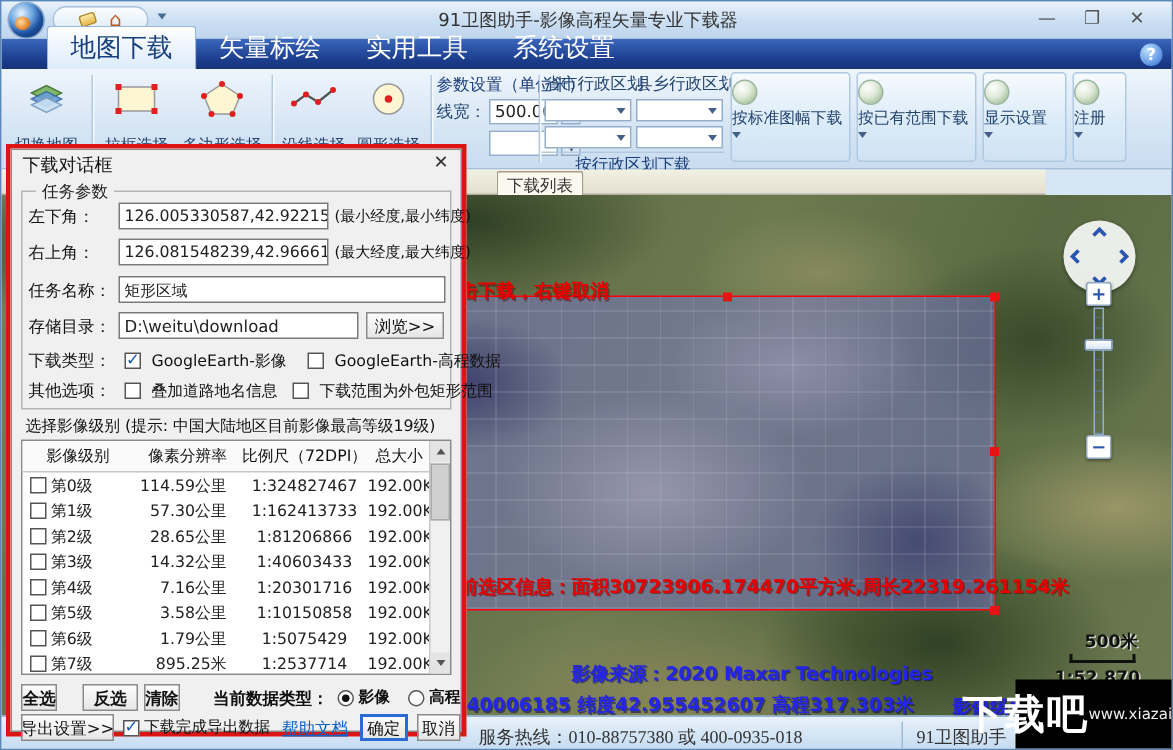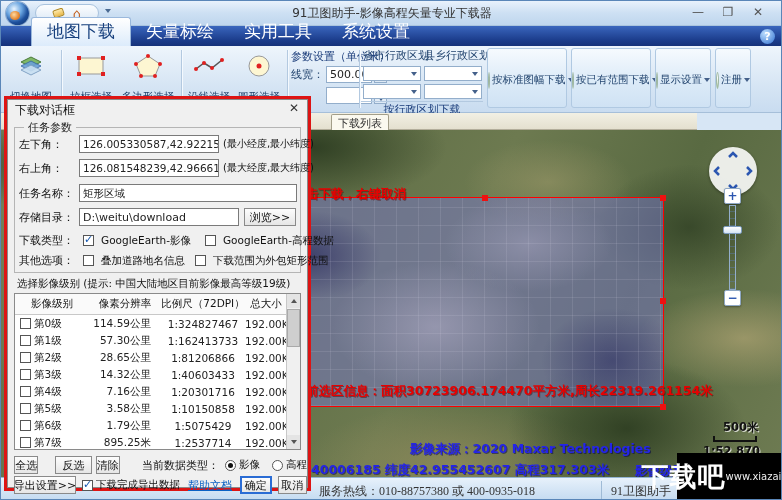--- a/index.html
+++ b/index.html
@@ -45,21 +45,21 @@
   .spin { width:13px; height:17px; border:1px solid #93aecb; background:linear-gradient(#fefefe,#dce8f4); display:flex; flex-direction:column; align-items:center; justify-content:space-evenly; }
   .tri-up { width:0; height:0; border-left:3px solid transparent; border-right:3px solid transparent; border-bottom:4px solid #44608a; }
   .tri-down { width:0; height:0; border-left:3px solid transparent; border-right:3px solid transparent; border-top:4px solid #44608a; }
   .ag-col { position:absolute; top:2px; width:58px; }
   .ag-label { font-size:11px; color:#23456f; text-align:center; white-space:nowrap; }
   .ag-select { margin-top:3px; height:15px; border:1px solid #93aecb; background:#fff; position:relative; }
   .ag-select .tri-down { position:absolute; right:3px; top:5px; }
   .ag-caption { position:absolute; left:0; right:0; top:55px; text-align:center; font-size:11px; color:#1a3c7a;
     border-top:1px solid #b3c9e0; background:linear-gradient(#dcea f7,#cfe0f1); }
   .big-btn { position:absolute; top:2px; height:60px; border:1px solid #b0c9e2; border-radius:3px;
-    background:linear-gradient(#f6fafe,#dcebf8 55%,#cfe2f4); display:flex; align-items:center; justify-content:flex-start; padding-top:4px; gap:2px; }
+    background:linear-gradient(#f6fafe,#dcebf8 55%,#cfe2f4); display:flex; flex-direction:column; align-items:flex-start; justify-content:flex-start; padding-top:4px; gap:2px; }
   .sphere-icon { width:17px; height:17px; border-radius:50%; border:1px solid #9db6a0;
     background:radial-gradient(circle at 35% 30%, #ffffff, #dfe9d8 45%, #a8c49e 80%); }
   .bb-label { font-size:10.5px; color:#23456f; white-space:nowrap; }
   .bb-caret { width:0; height:0; border-left:3px solid transparent; border-right:3px solid transparent; border-top:4px solid #44608a; }
 
   
   .mapstrip { position:absolute; left:0; top:112px; width:696px; height:17px;
     background:linear-gradient(#f2f0e4,#e4e0cf); border-bottom:1px solid #b3ae9b; }
   .map-tab { position:absolute; left:330px; top:1px; height:16px; padding:1px 6px; font-size:11px; color:#333;
     background:#fbf9ef; border:1px solid #a39e89; border-bottom:none; border-radius:2px 2px 0 0; }
@@ -84,21 +84,21 @@
       radial-gradient(140px 80px at 68% 22%, rgba(182,178,206,.4), transparent 60%),
       radial-gradient(160px 100px at 46% 62%, rgba(192,186,212,.45), transparent 65%),
       radial-gradient(110px 80px at 88% 78%, rgba(28,28,88,.45), transparent 65%),
       rgba(118,118,200,.52); }
   .handle { position:absolute; width:6px; height:6px; background:#ee1111; }
   .h-tm { left:57%; top:-3px; } .h-tr { right:-3px; top:-3px; } .h-rm { right:-3px; top:48%; } .h-br { right:-3px; bottom:-4px; }
   .map-red { position:absolute; color:#e80000; font-weight:bold; font-size:12.5px; white-space:nowrap; text-shadow:1px 1px 0 rgba(70,0,0,.45); }
   .map-blue { position:absolute; color:#2424ea; font-weight:bold; font-size:12.5px; white-space:nowrap; text-shadow:1px 1px 0 rgba(0,0,70,.5); }
   .map-hint { left:305px; top:56px; }
   .map-selinfo { left:305px; top:253px; }
-  .map-source { left:409px; top:311px; }
+  .map-source { left:380px; top:311px; }
   .map-coords { left:310px; top:332px; }
   .map-levelword { left:634px; top:333px; }
   .scale-label { position:absolute; left:722px; top:290px; font-size:11.5px; font-weight:bold; color:#111; text-shadow:1px 1px 0 rgba(255,255,255,.75); white-space:nowrap; }
   .scale-bar { position:absolute; left:712px; top:306px; width:44px; height:6px; border-left:2px solid #111; border-right:2px solid #111; border-bottom:2px solid #111; }
   .scale-ratio { position:absolute; left:702px; top:314px; font-size:11.5px; font-weight:bold; color:#111; text-shadow:1px 1px 0 rgba(255,255,255,.75); white-space:nowrap; }
   .compass { position:absolute; left:708px; top:17px; width:48px; height:48px; border-radius:50%;
     background:rgba(255,255,255,.88); box-shadow:0 1px 3px rgba(0,0,0,.4); }
   .compass svg { position:absolute; left:0; top:0; }
   .zoom-btn { position:absolute; width:17px; height:16px; background:#fff; border:1px solid #8fa8c4; border-radius:2px;
     color:#2b56b0; font-weight:bold; font-size:12px; line-height:14px; text-align:center; box-shadow:0 1px 2px rgba(0,0,0,.35); }
@@ -140,21 +140,21 @@
   .c0 { width:74px; } .c1 { width:72px; } .c2 { width:84px; } .c3 { width:42px; }
   .trow { display:flex; height:17px; align-items:center; }
   .tc { font-size:10.5px; white-space:nowrap; overflow:hidden; }
   .trow .c0 { display:flex; align-items:center; gap:3px; padding-left:5px; }
   .trow .c1 { text-align:right; padding-right:10px; } .trow .c2 { text-align:center; } .trow .c3 { text-align:center; }
   .lt-scroll { position:absolute; right:0; top:0; bottom:0; width:14px; background:#f0f0f0; border-left:1px solid #c8c8c8; }
   .sc-btn { position:absolute; left:0; width:13px; height:14px; background:#e4e4e4; display:flex; align-items:center; justify-content:center; }
   .sc-up { top:0; } .sc-down { bottom:0; }
   .sc-btn .tri-up, .sc-btn .tri-down { border-bottom-color:#555; border-top-color:#555; }
   .sc-thumb { position:absolute; left:0; top:15px; width:13px; height:38px; background:#cfcfcf; border:1px solid #aaa; }
-  .foot1 { position:absolute; left:7px; top:357px; width:293px; display:flex; align-items:center; }
+  .foot1 { position:absolute; left:7px; top:357px; width:293px; display:flex; align-items:center;font-weight:bold; }
   .foot2 { position:absolute; left:7px; top:377px; width:293px; display:flex; align-items:center; }
   .dt-label { font-size:11px; white-space:nowrap; color:#111; }
   .hlink { font-size:11px; color:#0b62c4; text-decoration:underline; white-space:nowrap; }
   .wbtn.ok { border:2px solid #2a6cd4; }
 
   
   .watermark { position:absolute; left:676px; top:452px; width:106px; height:48px; background:#000; z-index:60;
     display:flex; flex-direction:row; align-items:center; justify-content:center; }
   .wm-name { color:#fff; font-size:27px; font-weight:bold; line-height:30px; letter-spacing:1px; white-space:nowrap; }
   .wm-site { color:#eee; font-size:10px; line-height:12px; white-space:nowrap; }

